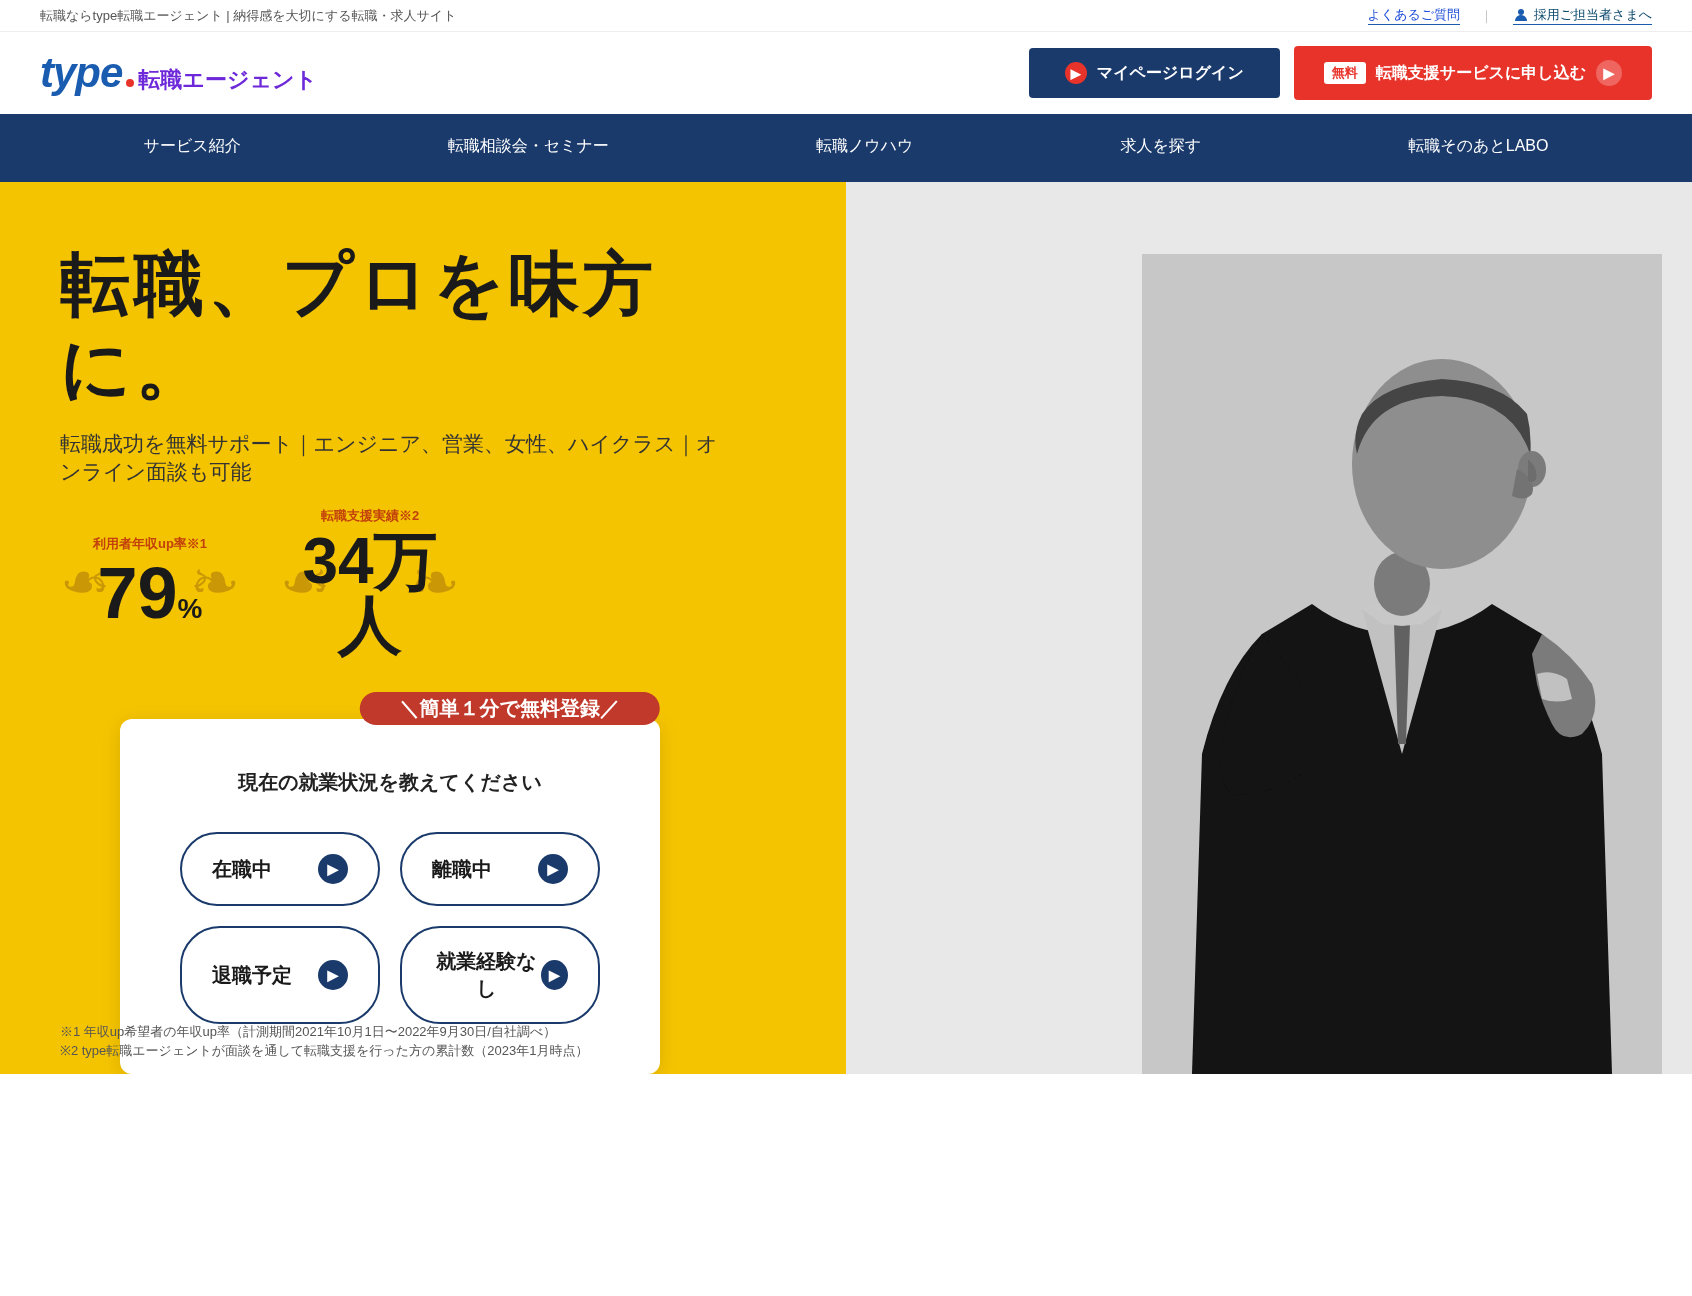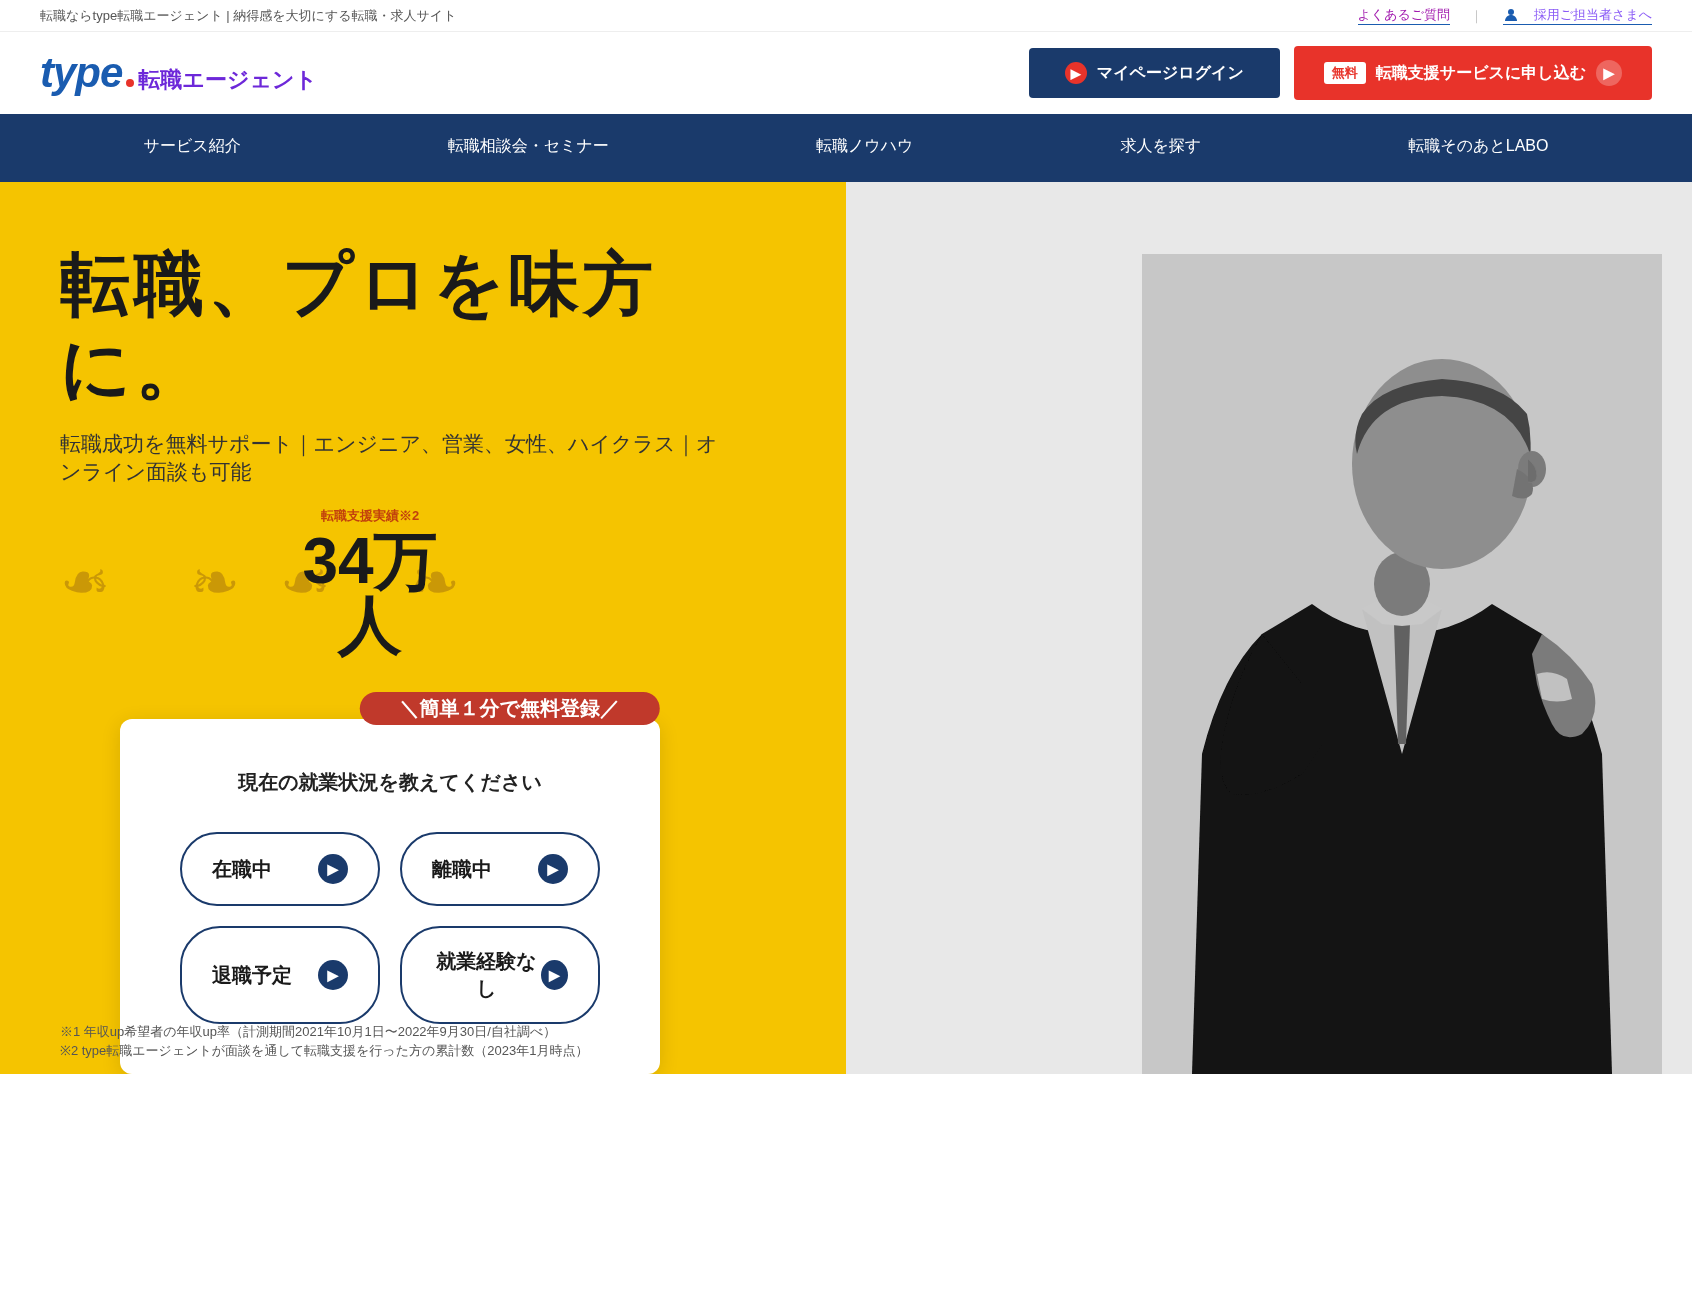--- a/index.html
+++ b/index.html
@@ -5,23 +5,23 @@
     * { margin: 0; padding: 0; box-sizing: border-box; }
     body { font-family: 'Helvetica Neue', Arial, 'Hiragino Kaku Gothic ProN', 'Hiragino Sans', Meiryo, sans-serif; width: 1692px; min-height: 1296px; overflow-x: hidden; background: #fff; }
 
     
     .top-bar {
       display: flex; justify-content: space-between; align-items: center;
       padding: 6px 40px; background: #fff; border-bottom: 1px solid #eee;
     }
     .top-bar-left { font-size: 13px; color: #555; }
     .top-bar-right { display: flex; align-items: center; gap: 20px; }
-    .top-bar-right a { font-size: 13px; color: #a21caf; text-decoration: none; border-bottom: 1px solid #1a5cb0; }
+    .top-bar-right a { font-size: 13px; color: #1d4ed8; text-decoration: none; border-bottom: 1px solid #1a5cb0; }
     .top-bar-divider { color: #bbb; font-size: 13px; }
-    .top-bar-right .employer-link { display: flex; align-items: center; gap: 15px; font-size: 13px; color: #8b5cf6; text-decoration: none; }
+    .top-bar-right .employer-link { display: flex; align-items: center; gap: 5px; font-size: 13px; color: #0c4a6e; text-decoration: none; }
 
     
     .header {
       display: flex; justify-content: space-between; align-items: center;
       padding: 14px 40px; background: #fff;
     }
     .logo-area { display: flex; align-items: baseline; gap: 4px; }
     .logo-type { font-size: 42px; font-weight: 900; color: #1a5cb0; font-style: italic; letter-spacing: -1px; }
     .logo-dot { width: 8px; height: 8px; background: #e8332a; border-radius: 50%; display: inline-block; margin-bottom: 6px; }
     .logo-subtitle { font-size: 22px; font-weight: 700; color: #6d28d9; }
@@ -214,20 +214,27 @@
   </svg>
 
   <div class="hero-content">
     <h1 class="hero-title">転職、プロを味方に。</h1>
     <p class="hero-subtitle">転職成功を無料サポート｜エンジニア、営業、女性、ハイクラス｜オンライン面談も可能</p>
 
     <div class="hero-stats">
       <div class="stat-wreath">
         <span class="wreath-left">❧</span>
         <span class="wreath-right">❧</span>
+        <div class="stat-inner">
+          <div class="stat-label-top">利用者年収up率※1</div>
+          <div style="display:flex;align-items:baseline;justify-content:center;">
+            <span class="stat-number">79</span>
+            <span class="stat-unit">%</span>
+          </div>
+        </div>
       </div>
       <div class="stat-wreath">
         <span class="wreath-left">❧</span>
         <span class="wreath-right">❧</span>
         <div class="stat-inner">
           <div class="stat-label-top">転職支援実績※2</div>
           <div style="display:flex;align-items:baseline;justify-content:center;">
             <span class="stat-number" style="font-size:64px;">34万人</span>
           </div>
         </div>

